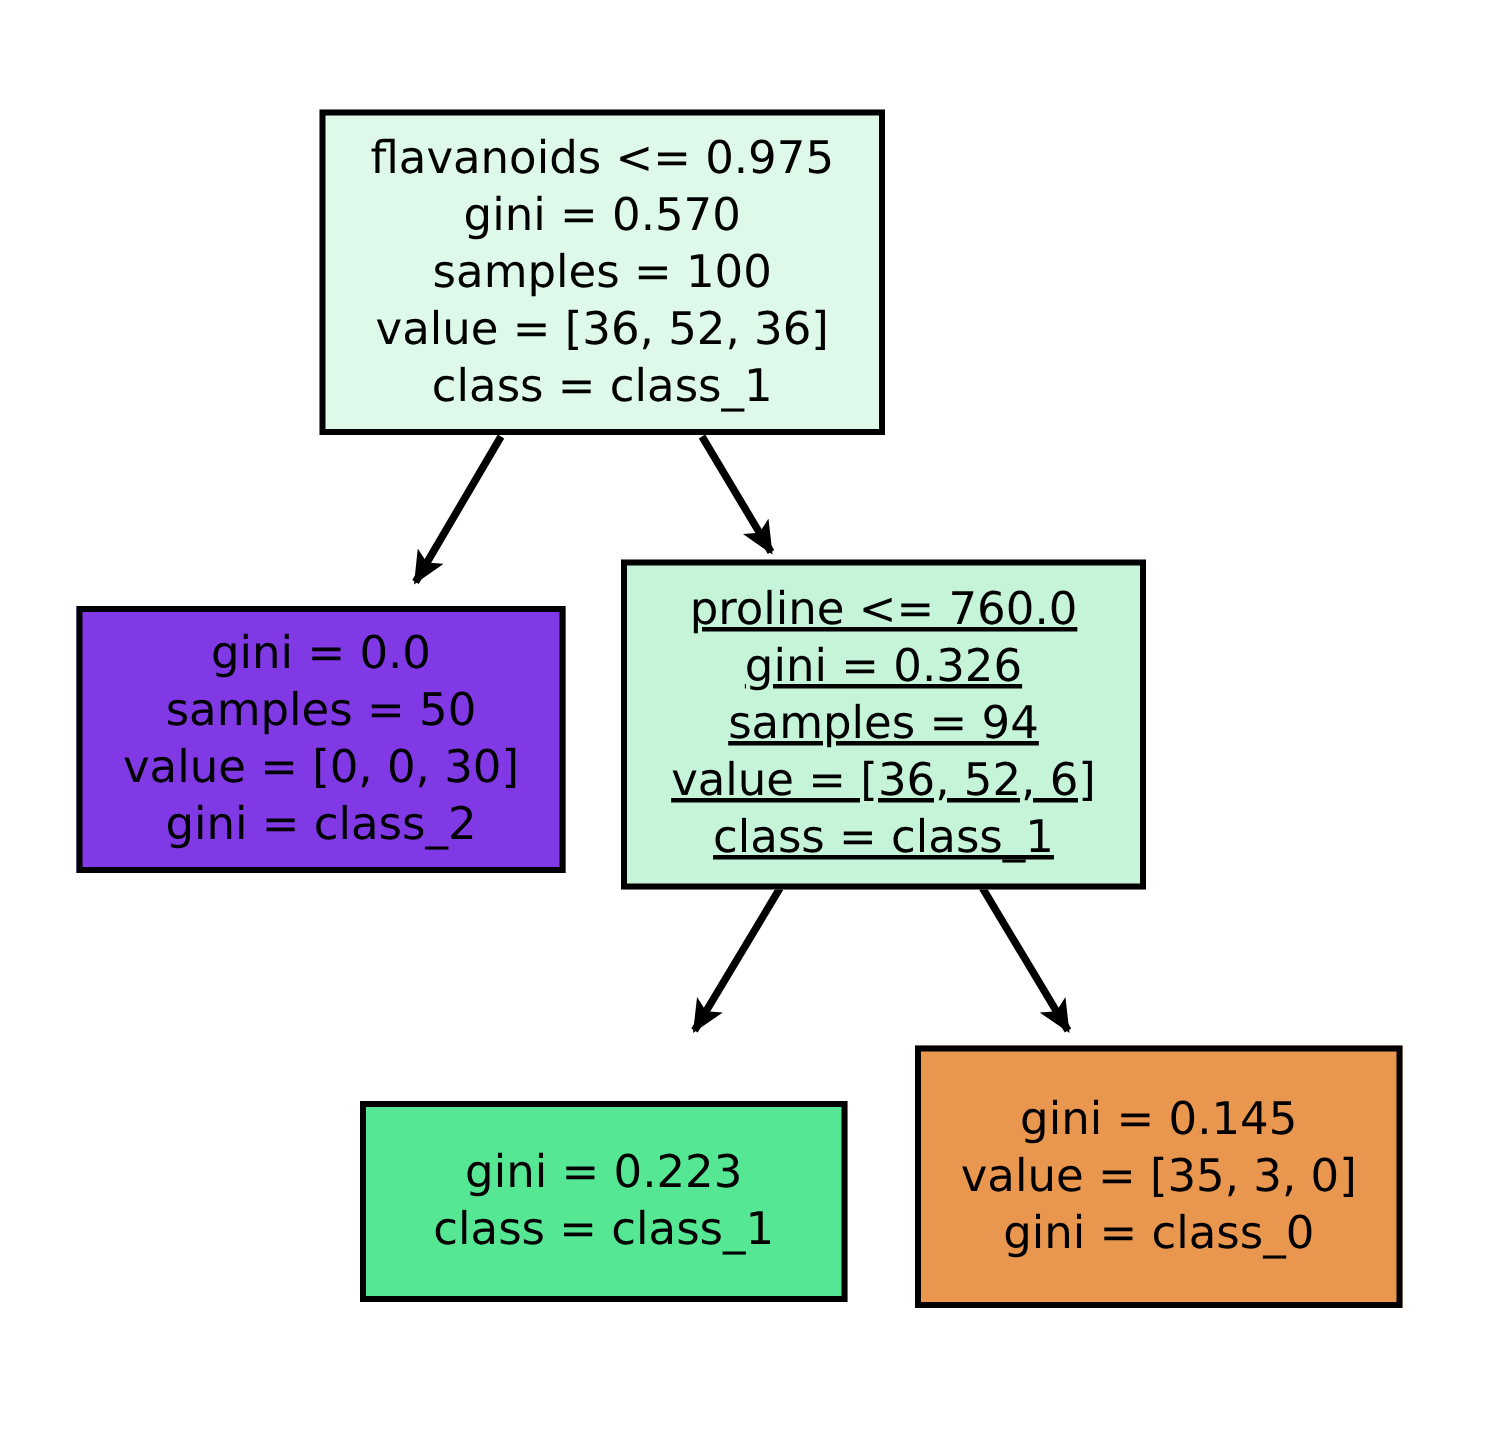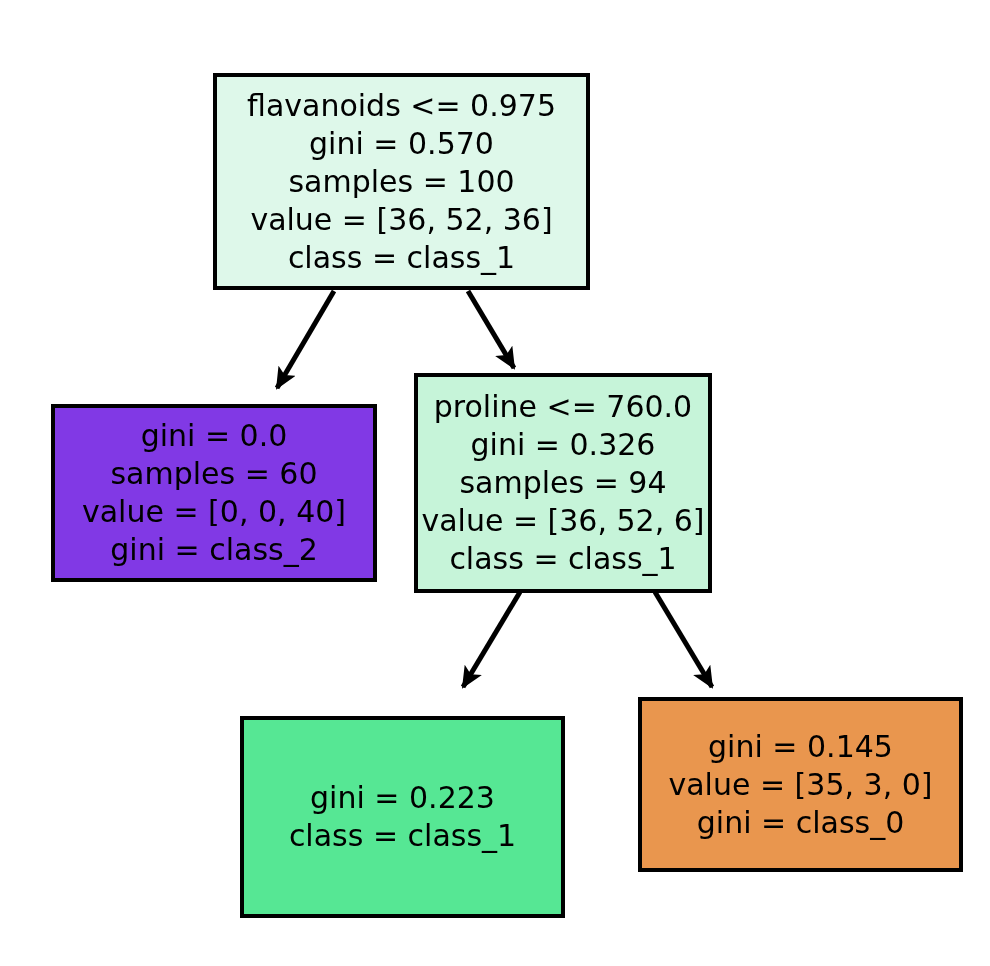--- a/index.html
+++ b/index.html
@@ -32,23 +32,23 @@
     justify-content: center;
     align-items: center;
     text-align: center;
     color: #000000;
     font-size: 30px;
     line-height: 38px;
     white-space: nowrap;
   }
   .node-root        { left: 213px; top:  73px; width: 377px; height: 217px; }
   .node-left-leaf   { left:  51px; top: 404px; width: 326px; height: 178px; }
-  .node-right-split { left: 414px; top: 373px; width: 298px; height: 220px; }
-  .node-rl-leaf     { left: 240px; top: 716px; width: 325px; height: 202px; }
-  .node-rr-leaf     { left: 610px; top: 697px; width: 325px; height: 175px; margin-left: 28px; }
+  .node-right-split { left: 414px; top: 373px; width: 350px; height: 220px; text-decoration: underline; }
+  .node-rl-leaf     { left: 240px; top: 734px; width: 325px; height: 134px; }
+  .node-rr-leaf     { left: 610px; top: 697px; width: 325px; height: 175px; }
 </style>
 </head>
 <body>
 
 <div class="figure">
 
   <svg class="edges" viewBox="0 0 990 966" xmlns="http://www.w3.org/2000/svg">
     <defs>
       <marker id="arrowhead" markerUnits="userSpaceOnUse" markerWidth="24" markerHeight="20" refX="20" refY="10" orient="auto">
         <path d="M0,0 L22,10 L0,20 L5,10 Z" fill="#000000"></path>
@@ -63,22 +63,22 @@
   <div class="node node-root" style="background-color: rgb(222, 248, 234);">
     <div>flavanoids &lt;= 0.975</div>
     <div>gini = 0.570</div>
     <div>samples = 100</div>
     <div>value = [36, 52, 36]</div>
     <div>class = class_1</div>
   </div>
 
   <div class="node node-left-leaf" style="background-color: rgb(129, 57, 229);">
     <div>gini = 0.0</div>
-    <div>samples = 60</div>
-    <div>value = [0, 0, 40]</div>
+    <div>samples = 50</div>
+    <div>value = [0, 0, 30]</div>
     <div>gini = class_2</div>
   </div>
 
   <div class="node node-right-split" style="background-color: rgb(198, 244, 217);">
     <div>proline &lt;= 760.0</div>
     <div>gini = 0.326</div>
     <div>samples = 94</div>
     <div>value = [36, 52, 6]</div>
     <div>class = class_1</div>
   </div>

